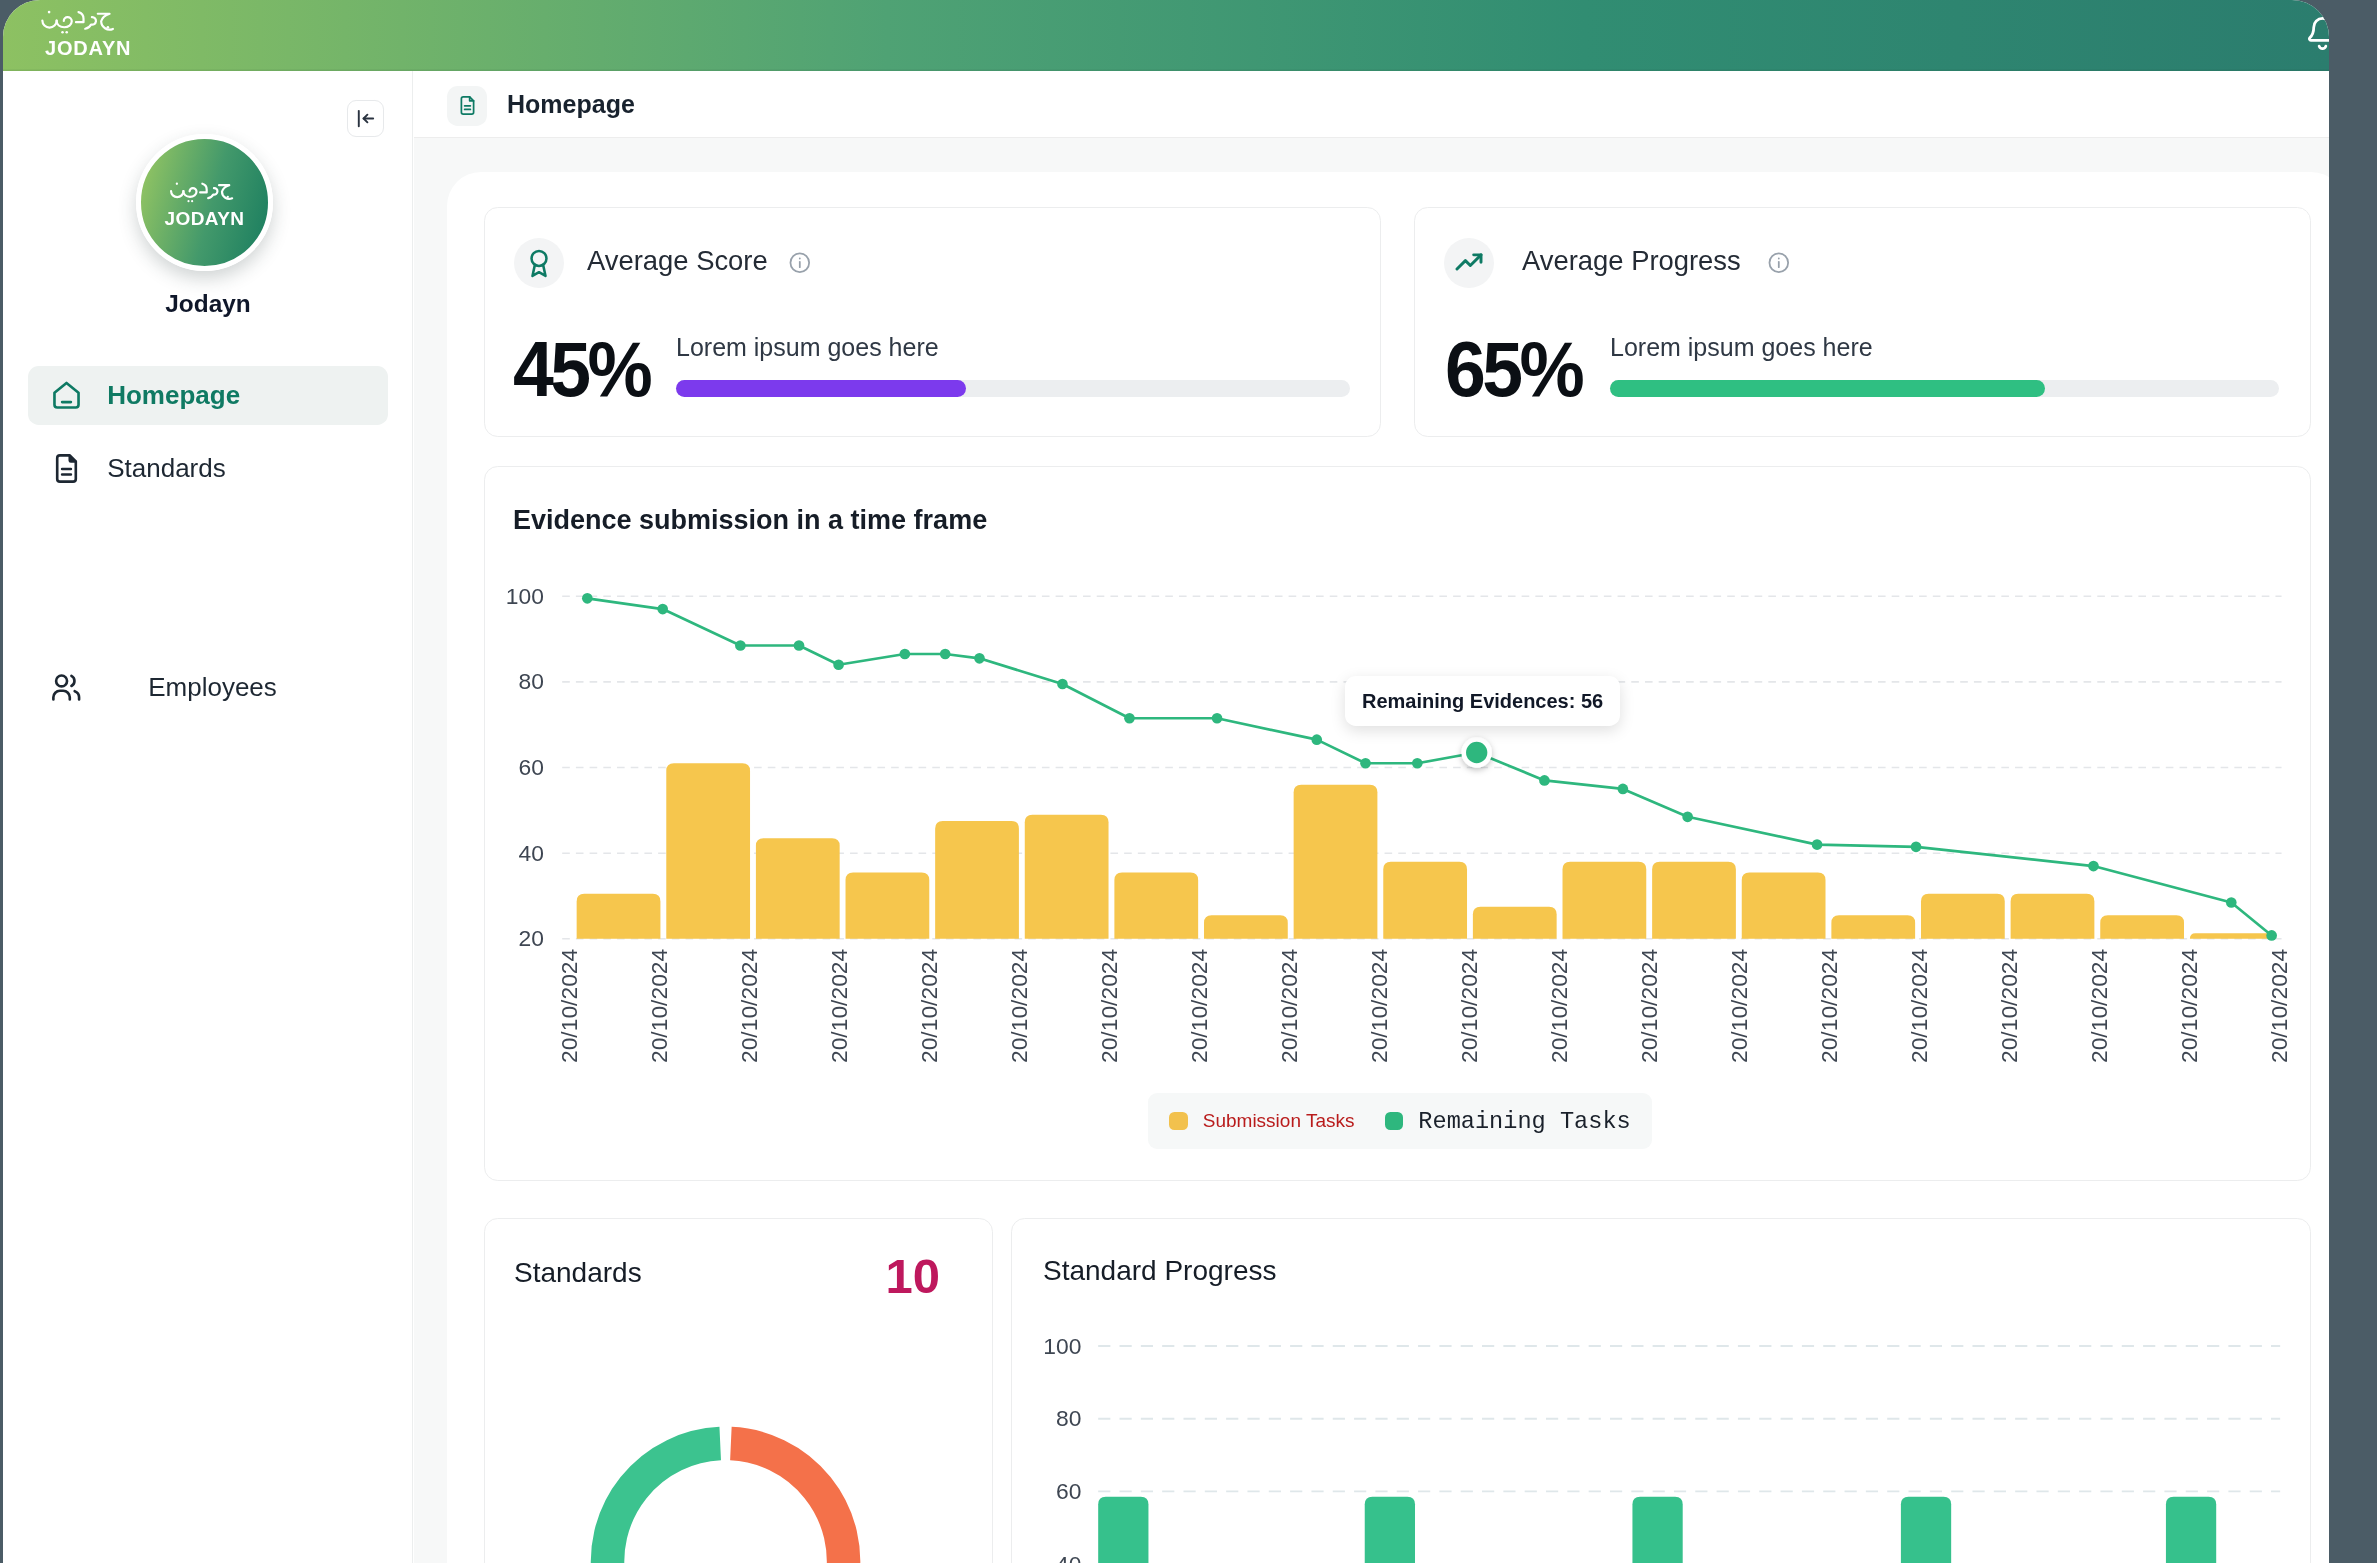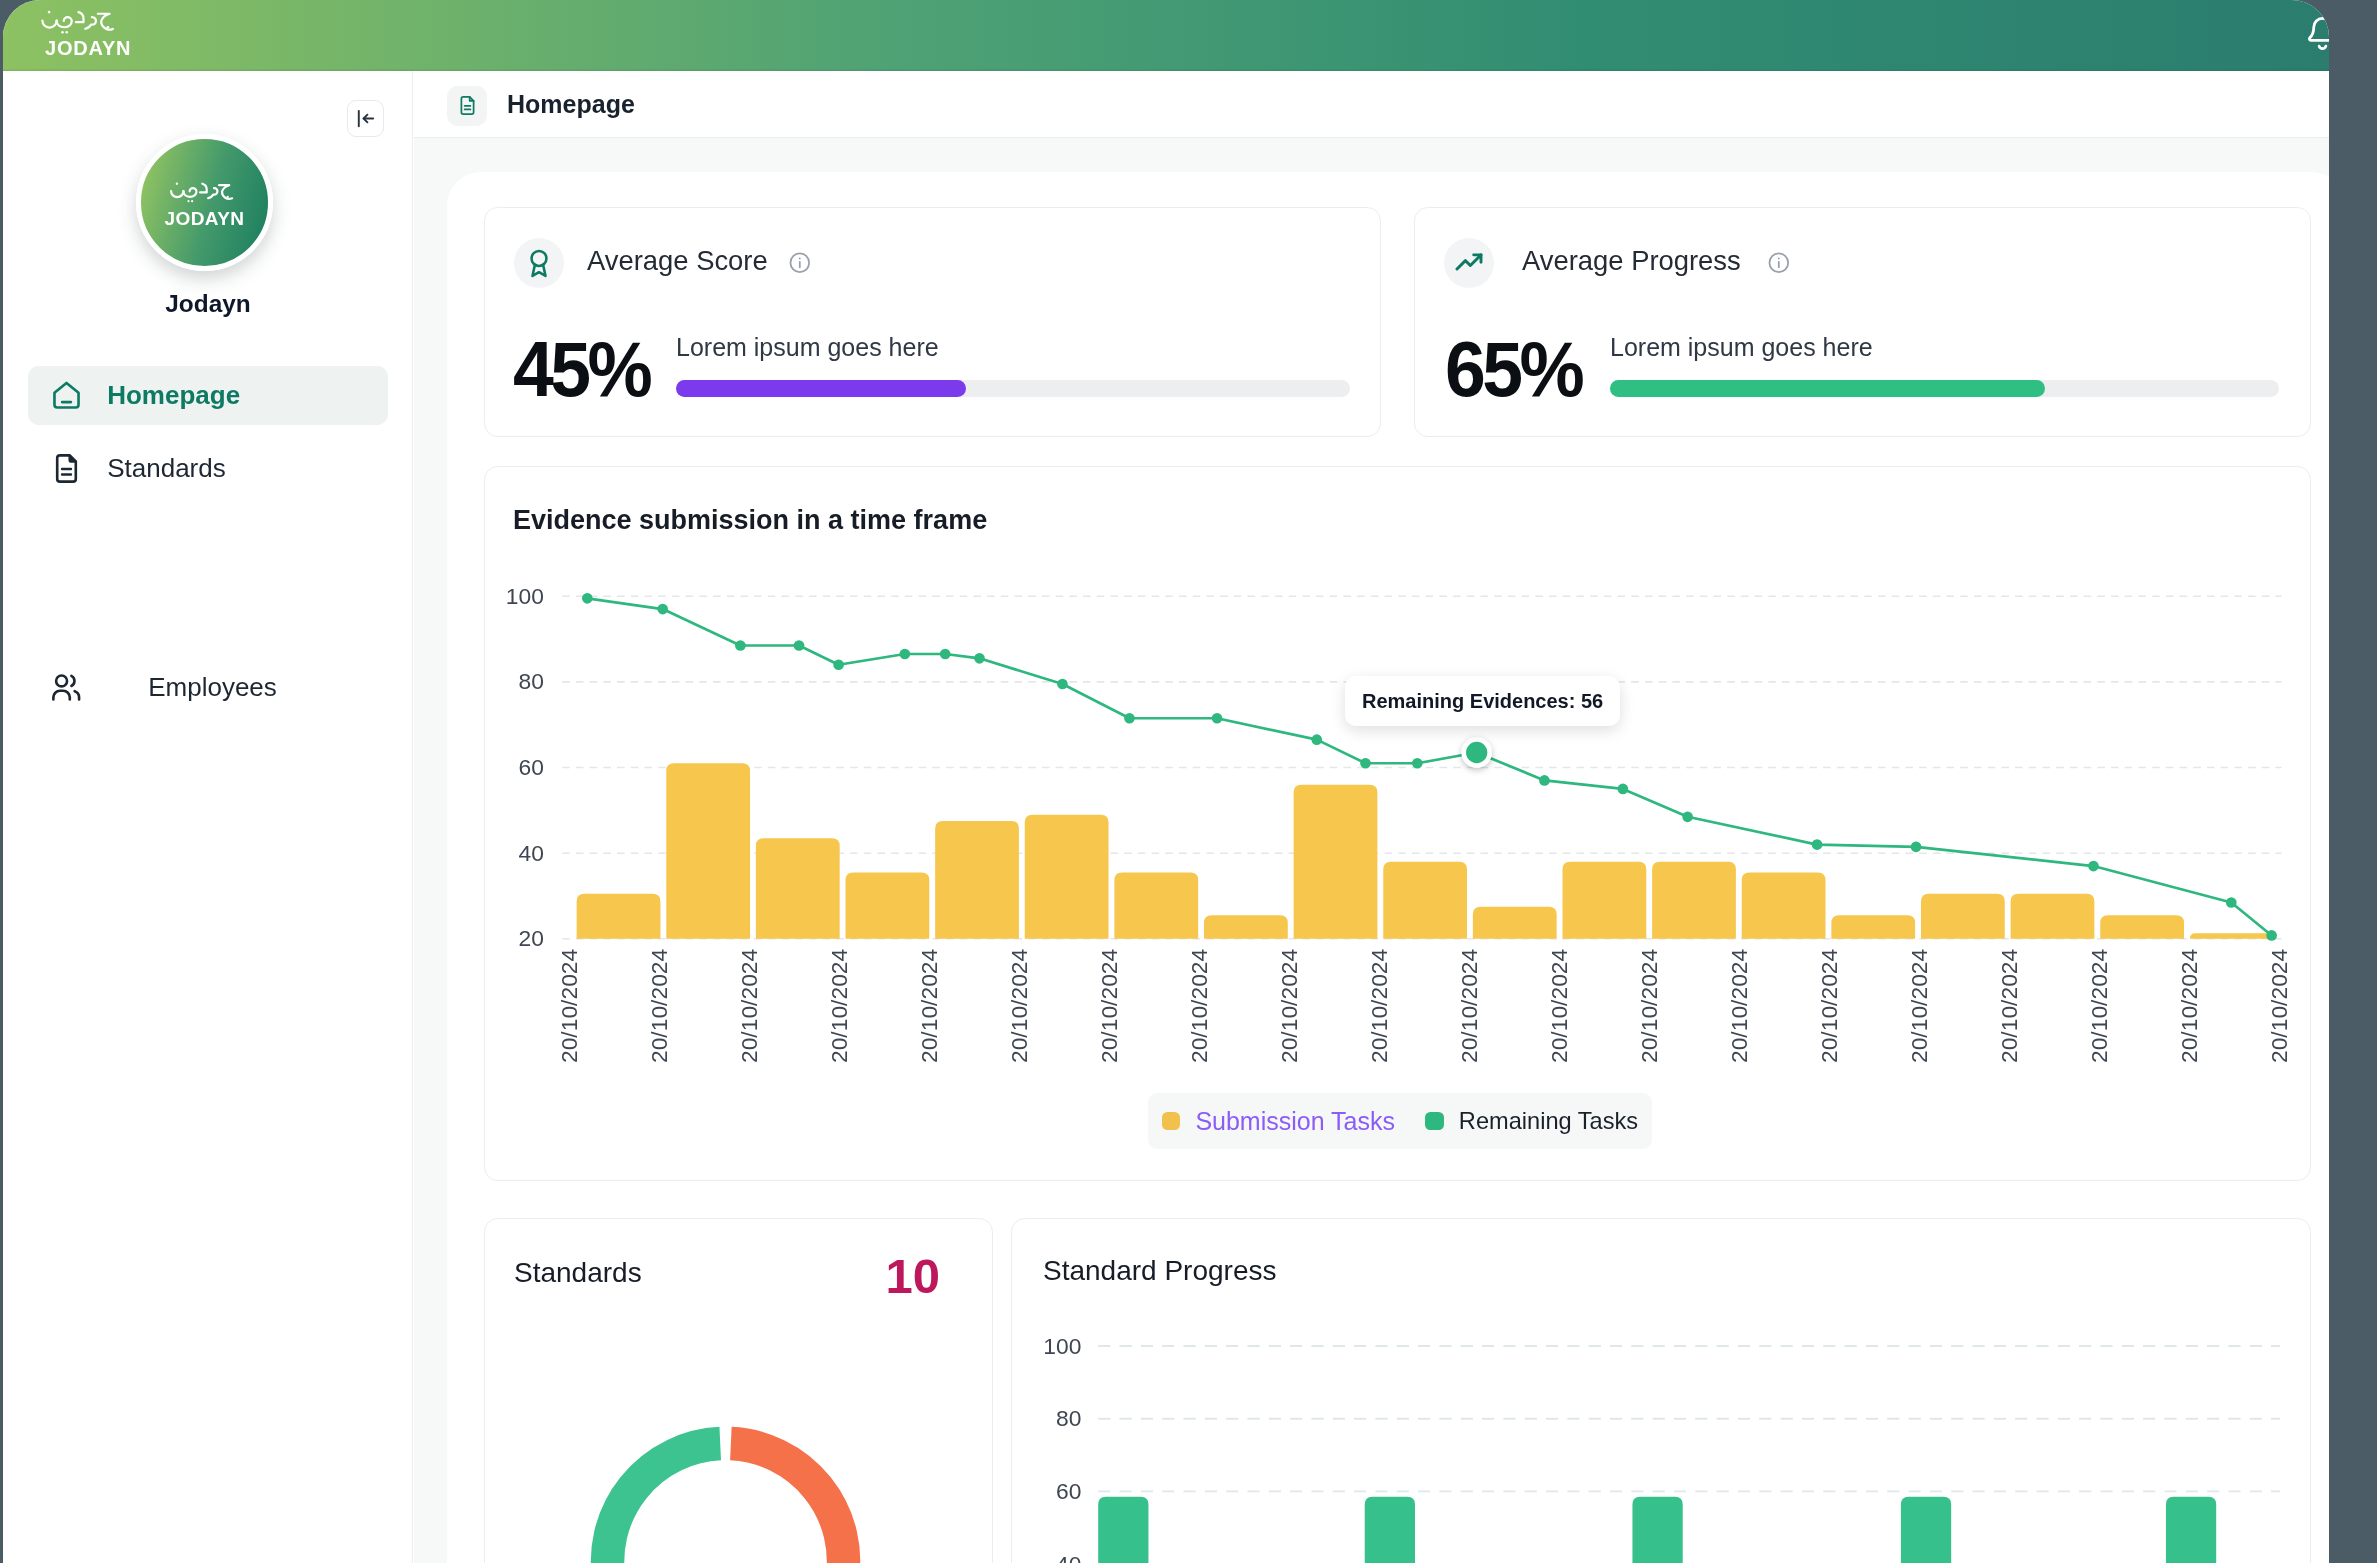--- a/index.html
+++ b/index.html
@@ -219,23 +219,23 @@
       <circle cx="2381" cy="1109.2" r="7" fill="#2eb77e"></circle>
       <circle cx="2511" cy="1112.1" r="7" fill="#2eb77e"></circle>
       <circle cx="2744" cy="1137.4" r="7" fill="#2eb77e"></circle>
       <circle cx="2925" cy="1185.2" r="7" fill="#2eb77e"></circle>
       <circle cx="2978" cy="1228.5" r="7" fill="#2eb77e"></circle>
       <circle cx="1934" cy="988.3" r="17" fill="#2eb77e" stroke="#ffffff" stroke-width="6" filter="url(#ds)"></circle>
     </svg>
     <div style="position:absolute;left:1342px;top:676px;height:50px;padding:0 17px;background:#fff;border-radius:10.7px;box-shadow:0 4.6px 15.2px rgba(0,0,0,0.13);display:flex;align-items:center;white-space:nowrap;font-size:20px;font-weight:700;color:#111827;">Remaining Evidences: 56</div>
     <div style="position:absolute;left:1145px;top:1093px;width:504px;height:56px;background:#f6f8f8;border-radius:9.1px;display:flex;align-items:center;justify-content:center;gap:15.2px;">
       <span style="width:18.3px;height:18.3px;border-radius:5.3px;background:#f2c14d;"></span>
-      <span style="font-size:25px;color:#8b5cf6;font-weight:500;">Submission Tasks</span>
+      <span style="font-size:19px;color:#b91c1c;font-weight:500;">Submission Tasks</span>
       <span style="width:18.3px;height:18.3px;border-radius:5.3px;background:#2eb77e;margin-left:15.2px;"></span>
-      <span style="font-size:23.6px;color:#1a212b;font-weight:500;">Remaining Tasks</span>
+      <span style="font-size:23.6px;color:#1a212b;font-weight:500;font-family:Liberation Mono, monospace;">Remaining Tasks</span>
     </div>
     <div class="card" style="left:481px;top:1218px;width:509px;height:396px;"></div>
     <div style="position:absolute;left:511px;top:1257px;font-size:28px;font-weight:500;color:#161d27;">Standards</div>
     <div style="position:absolute;left:807px;top:1248px;width:130px;text-align:right;font-size:49px;font-weight:700;color:#be185d;">10</div>
     <svg style="position:absolute;left:481px;top:1218px;" width="509" height="345" viewBox="631 1599 668 453">
       <path d="M 795.4 2076.9 A 155.0 155.0 0 0 1 941.0 1895.2" fill="none" stroke="#3cc38f" stroke-width="44"></path>
       <path d="M 955.0 1895.2 A 155.0 155.0 0 0 1 1100.6 2076.9" fill="none" stroke="#f4714a" stroke-width="44"></path>
     </svg>
     <div class="card" style="left:1008px;top:1218px;width:1300px;height:396px;"></div>
     <div style="position:absolute;left:1040px;top:1255px;font-size:28px;font-weight:500;color:#161d27;">Standard Progress</div>

